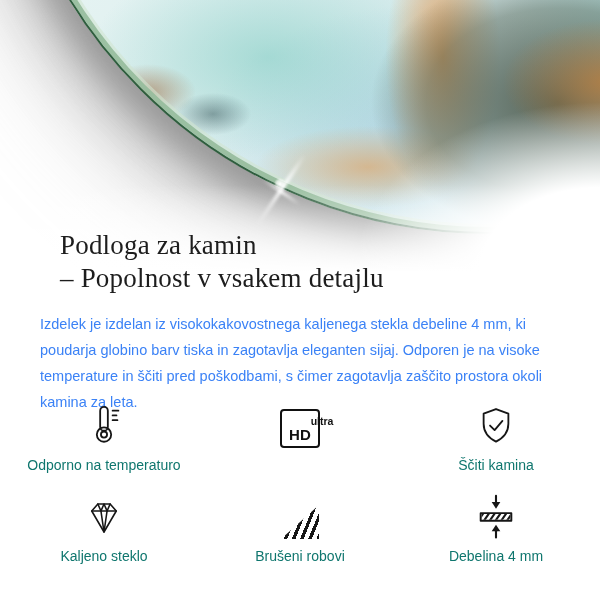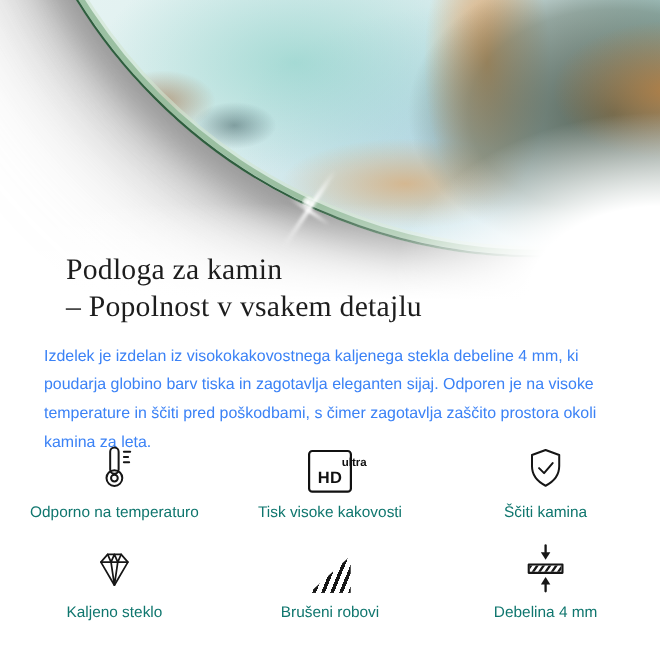--- a/index.html
+++ b/index.html
@@ -97,21 +97,20 @@
       <span class="flabel">Odporno na temperaturo</span>
     </div>
 
     <div class="feature">
       <span class="ficon">
         <span class="uhd-box">
           <span class="uhd-top">ultra</span>
           <span class="uhd-bottom">HD</span>
         </span>
       </span>
-      <span class="flabel">Tisk visoke kakovosti</span>
     </div>
 
     <div class="feature">
       <span class="ficon">
         <svg width="44" height="44" viewBox="0 0 48 48" stroke-width="2">
           <path d="M24 5.5 L37.5 10.5 V21.5 C37.5 31.5 31 37.5 24 41 C17 37.5 10.5 31.5 10.5 21.5 V10.5 Z"></path>
           <path d="M17.5 23.5 L22.5 28.5 L31 18.5"></path>
         </svg>
       </span>
       <span class="flabel">Ščiti kamina</span>

